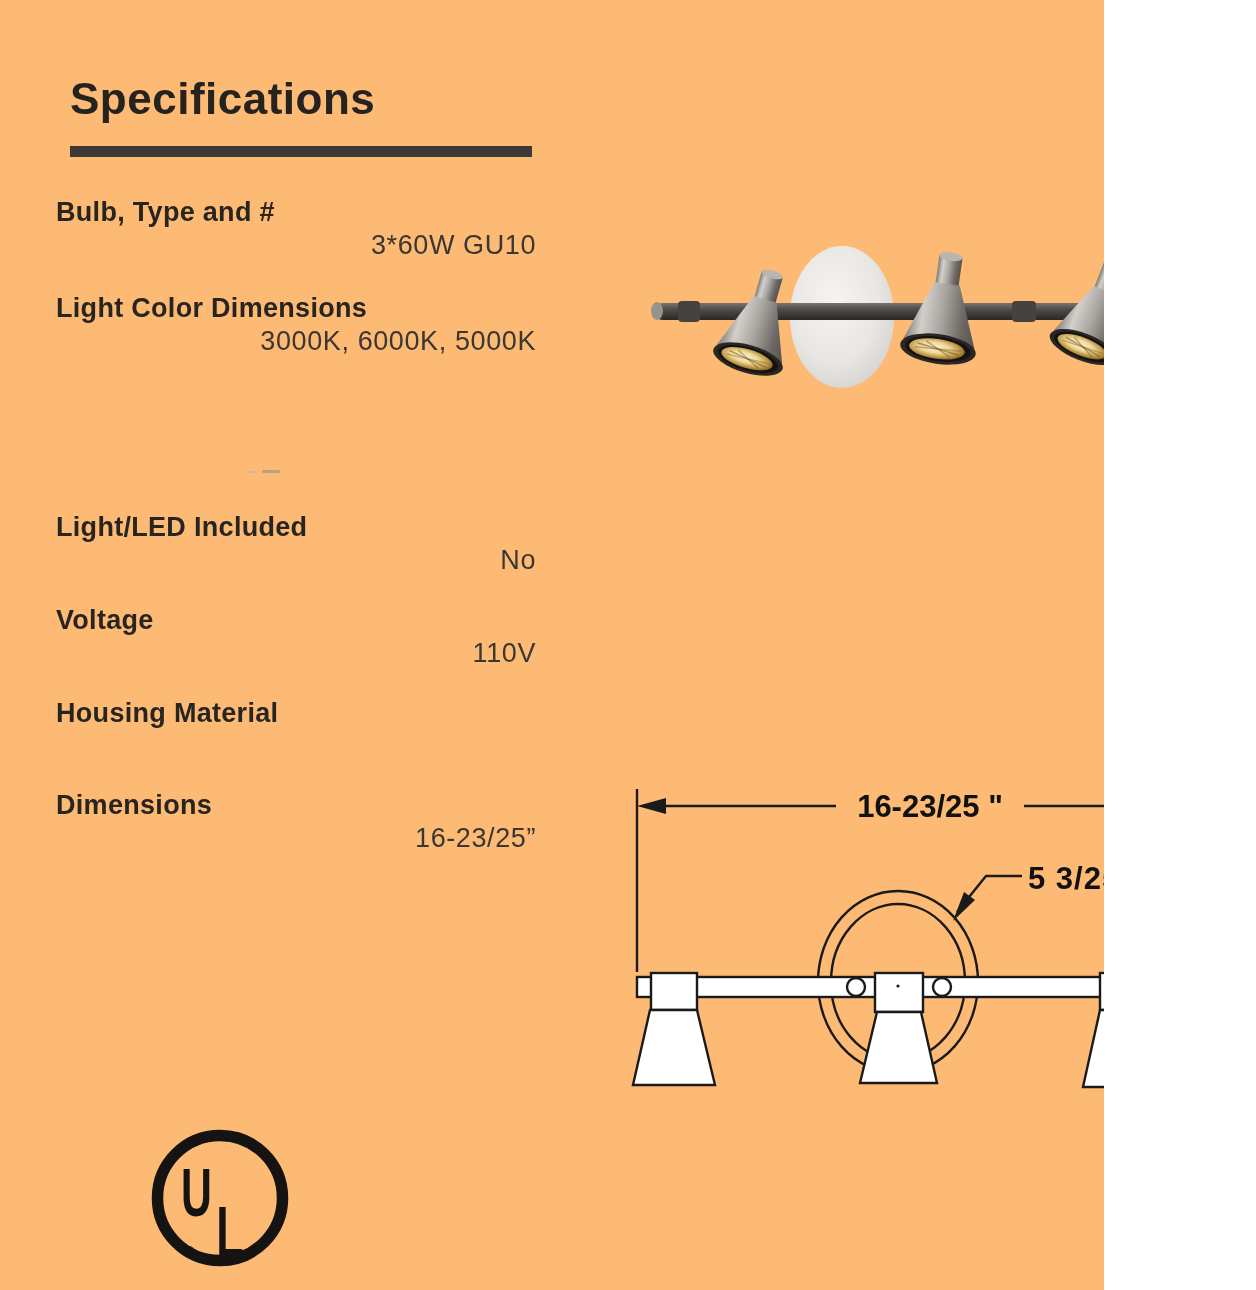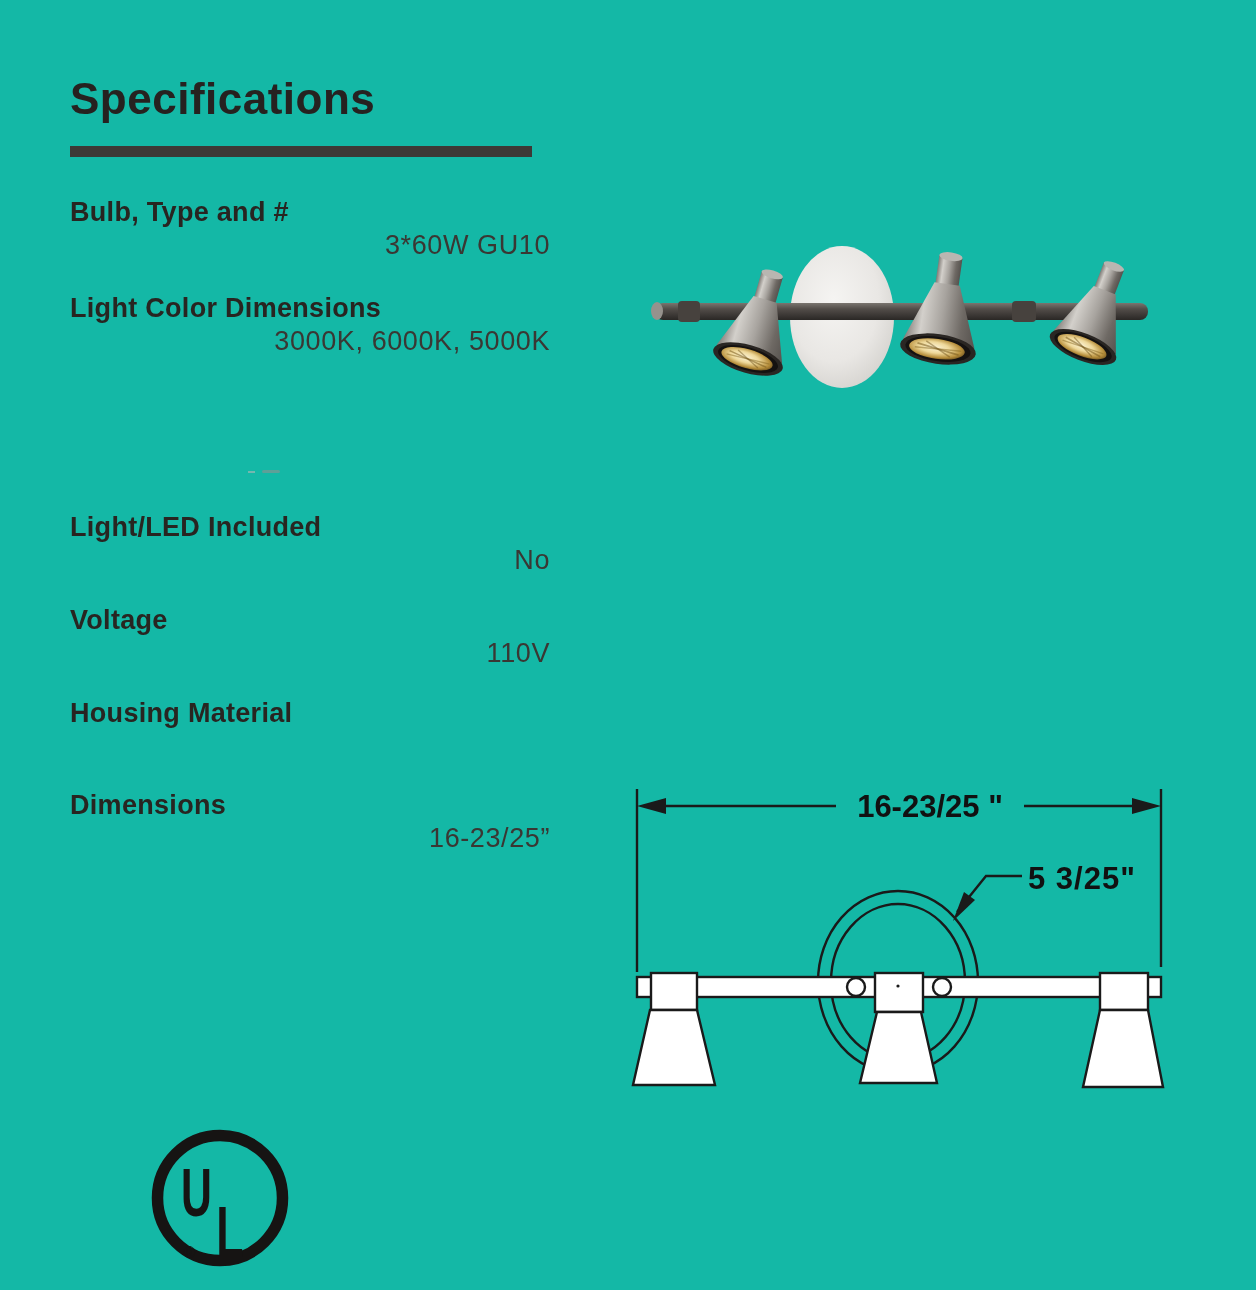--- a/index.html
+++ b/index.html
@@ -1,20 +1,20 @@
 <!DOCTYPE html>
 <html><head>
 <meta charset="utf-8">
 <style>
   html,body{margin:0;padding:0;background:#ffffff;}
   body{width:1256px;height:1290px;font-family:"Liberation Sans",sans-serif;color:#2b2825;}
-  .sheet{position:relative;width:1256px;height:1290px;overflow:hidden;background:#14b8a6;}
+  .sheet{position:relative;width:1104px;height:1290px;overflow:hidden;background:#fdba74;}
   .title{position:absolute;left:70px;top:74px;font-size:44px;font-weight:700;letter-spacing:.5px;color:#262220;}
   .rule{position:absolute;left:70px;top:146px;width:462px;height:11px;background:#3d3936;}
-  .spec{position:absolute;left:70px;width:480px;}
+  .spec{position:absolute;left:56px;width:480px;}
   .spec .label{font-size:27px;font-weight:700;line-height:31px;letter-spacing:.3px;color:#282521;}
   .spec .value{font-size:27px;font-weight:400;line-height:31px;letter-spacing:.6px;color:#3a3733;margin-top:2px;text-align:right;}
   .artifact{position:absolute;left:248px;top:469px;width:46px;height:5px;}
   .artifact .d1{position:absolute;left:14px;top:1px;width:18px;height:3px;background:#8f8f8f;opacity:.6;border-radius:2px;}
   .artifact .d2{position:absolute;left:0;top:2px;width:7px;height:2px;background:#b5b5b5;opacity:.6;}
   svg text{font-family:"Liberation Sans",sans-serif;}
   .photo{position:absolute;left:640px;top:228px;}
   .diagram{position:absolute;left:615px;top:765px;}
   .ullogo{position:absolute;left:150px;top:1128px;}
 </style>

